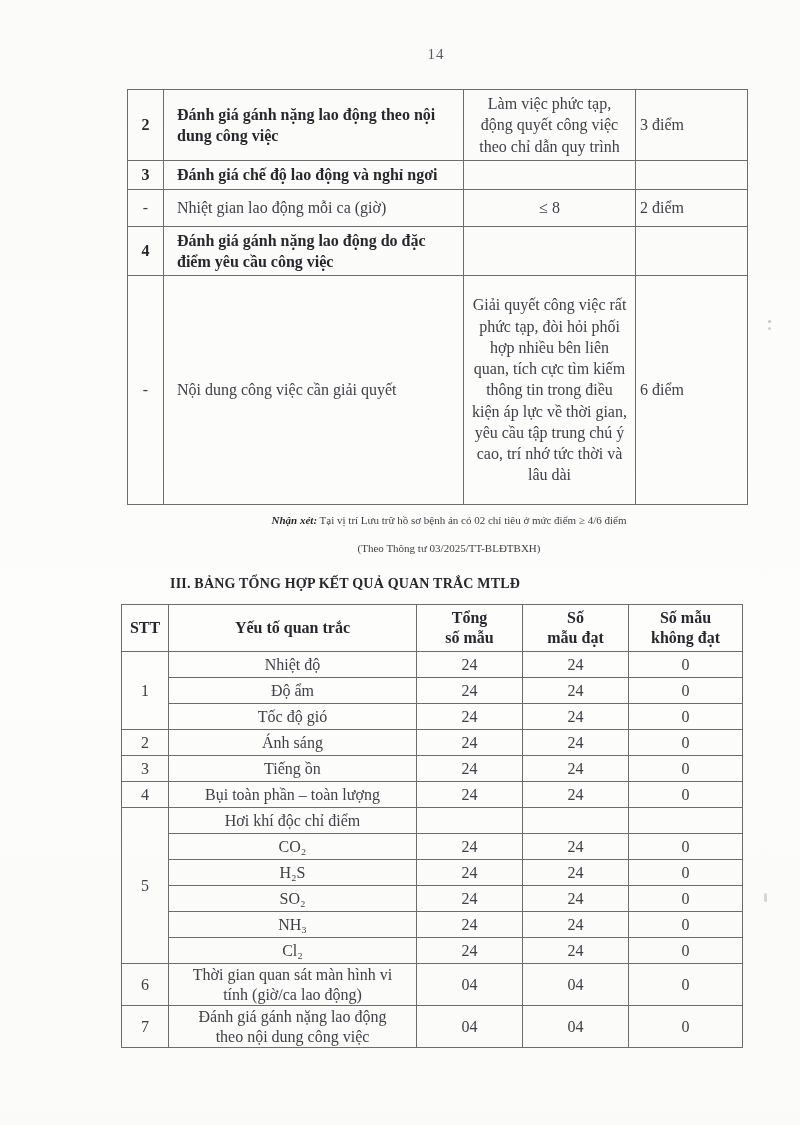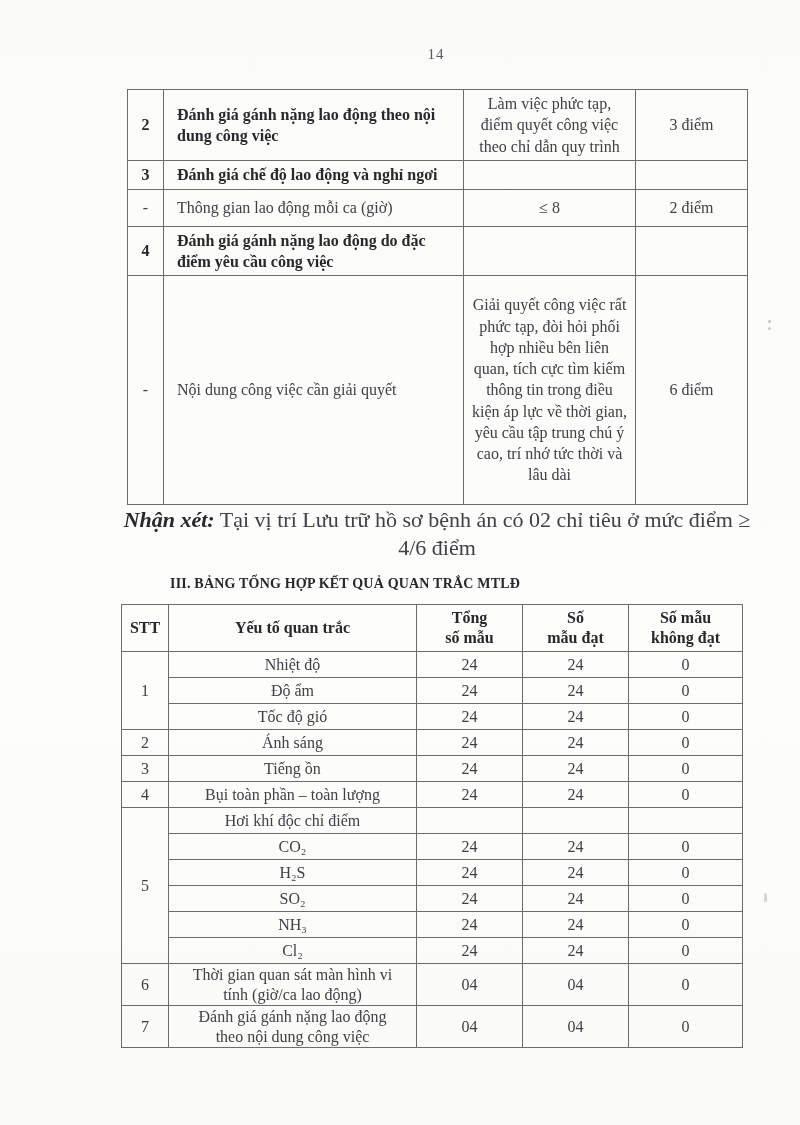--- a/index.html
+++ b/index.html
@@ -16,32 +16,32 @@
   }
   
   #t1{
     position:absolute; left:127px; top:89px; width:620px;
     border-collapse:collapse; table-layout:fixed; font-size:16px;
   }
   #t1 td{ border:1px solid #6c6c6c; vertical-align:middle; padding:2px 4px; }
   #t1 .c-stt{ text-align:center; }
   #t1 .c-crit{ text-align:left; padding:3px 6px 3px 13px; line-height:1.32; }
   #t1 .c-res{ text-align:center; padding:3px 7px; line-height:1.33; }
-  #t1 .c-score{ text-align:center; }
+  #t1 .c-score{ }
   #t1 .bold{ font-weight:bold; color:#27282e; }
   #t1 tr:nth-child(1){ height:64px; }
   #t1 tr:nth-child(2){ height:29px; }
   #t1 tr:nth-child(3){ height:37px; }
   #t1 tr:nth-child(4){ height:49px; }
   #t1 tr:nth-child(5){ height:229px; }
 
   
   .remark{
-    position:absolute; left:117px; top:506px; width:640px;
-    text-align:center; font-size:22px; line-height:28px; color:#3f4048;
+    position:absolute; left:129px; top:506px; width:640px;
+    text-align:center; font-size:11px; line-height:28px; color:#3f4048;
   }
   .remark .lbl{ font-weight:bold; font-style:italic; color:#27282e; }
 
   
   .section-heading{
     position:absolute; left:170px; top:576px;
     font-size:14px; font-weight:bold; color:#27282e; letter-spacing:.2px;
   }
 
   
@@ -72,52 +72,53 @@
   <colgroup>
     <col style="width:36px">
       <col style="width:300px">
       <col style="width:172px">
       <col style="width:112px">
   </colgroup>
   <tbody>
       <tr>
         <td class="c-stt bold">2</td>
         <td class="c-crit bold">Đánh giá gánh nặng lao động theo nội dung công việc</td>
-        <td class="c-res">Làm việc phức tạp, điểm quyết công việc theo chỉ dẫn quy trình</td>
+        <td class="c-res">Làm việc phức tạp, động quyết công việc theo chỉ dẫn quy trình</td>
         <td class="c-score">3 điểm</td>
       </tr>
       <tr>
         <td class="c-stt bold">3</td>
         <td class="c-crit bold">Đánh giá chế độ lao động và nghỉ ngơi</td>
         <td class="c-res"></td>
         <td class="c-score"></td>
       </tr>
       <tr>
         <td class="c-stt">-</td>
-        <td class="c-crit">Thông gian lao động mỗi ca (giờ)</td>
+        <td class="c-crit">Nhiệt gian lao động mỗi ca (giờ)</td>
         <td class="c-res">≤ 8</td>
         <td class="c-score">2 điểm</td>
       </tr>
       <tr>
         <td class="c-stt bold">4</td>
         <td class="c-crit bold">Đánh giá gánh nặng lao động do đặc điểm yêu cầu công việc</td>
         <td class="c-res"></td>
         <td class="c-score"></td>
       </tr>
       <tr>
         <td class="c-stt">-</td>
         <td class="c-crit">Nội dung công việc cần giải quyết</td>
         <td class="c-res">Giải quyết công việc rất phức tạp, đòi hỏi phối hợp nhiều bên liên quan, tích cực tìm kiếm thông tin trong điều kiện áp lực về thời gian, yêu cầu tập trung chú ý cao, trí nhớ tức thời và lâu dài</td>
         <td class="c-score">6 điểm</td>
       </tr>
     </tbody>
 </table>
 
 <div class="remark">
   <span class="lbl">Nhận xét:</span><span> Tại vị trí Lưu trữ hồ sơ bệnh án có 02 chỉ tiêu ở mức điểm ≥ 4/6 điểm</span><br>
+  <span>(Theo Thông tư 03/2025/TT-BLĐTBXH)</span>
 </div>
 
 <div class="section-heading">III. BẢNG TỔNG HỢP KẾT QUẢ QUAN TRẮC MTLĐ</div>
 
 <table id="t2">
   <colgroup>
     <col style="width:47px">
       <col style="width:248px">
       <col style="width:106px">
       <col style="width:106px">

